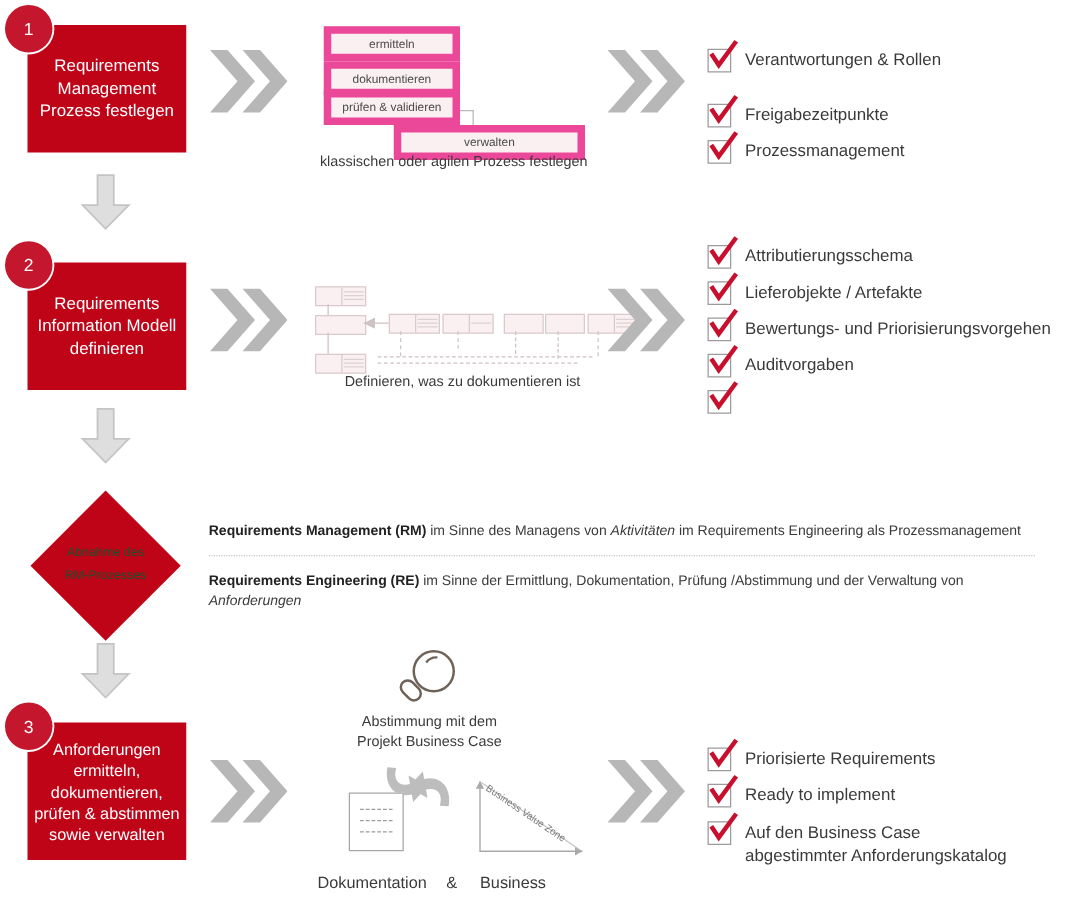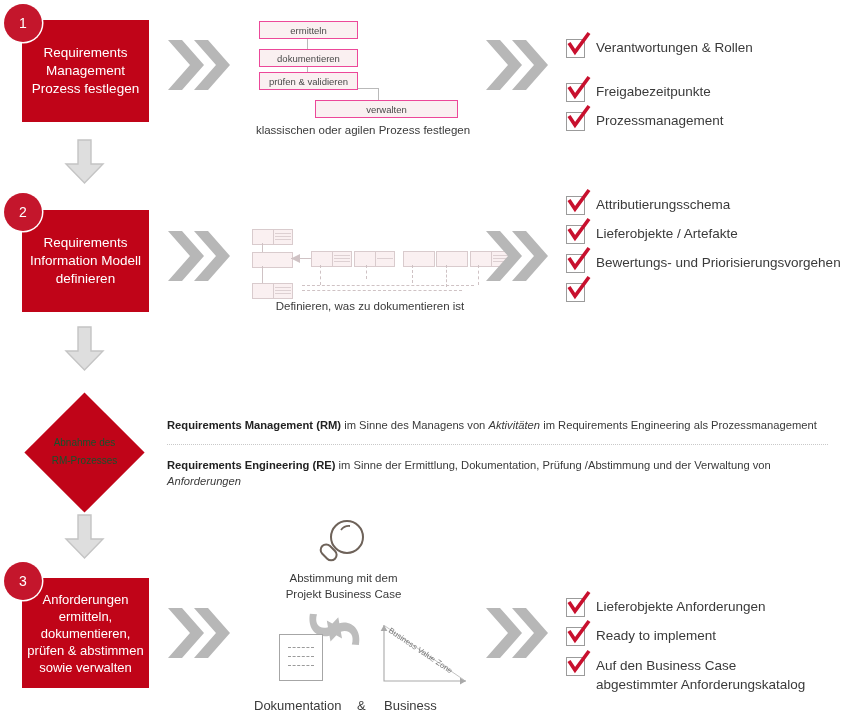--- a/index.html
+++ b/index.html
@@ -23,21 +23,21 @@
        text-align:center;display:flex;align-items:center;justify-content:center;}
 
   
   .chev{position:absolute;}
   .chev svg{display:block;}
 
   
   .darrow{position:absolute;}
 
   
-  .pbox{position:absolute;background:#FAF0F1;border:1px solid #ec4899;
+  .pbox{position:absolute;background:#FAF0F1;border:6px solid #ec4899;
         font-size:9.5px;color:#4a4a4a;display:flex;align-items:center;
         justify-content:center;}
   .pline{position:absolute;background:#B9B9B9;}
 
   
   .caption{position:absolute;font-size:11.5px;color:#3a3a3a;text-align:center;
         white-space:nowrap;}
 
   
   .ubox{position:absolute;background:#FAF0F1;border:1px solid #D9CBCD;}
@@ -249,20 +249,28 @@
       <div class="clabel">Lieferobjekte / Artefakte</div>
     </div>
     <div class="check-row" style="margin-bottom:9px;">
       <div class="cbox">
         <svg class="cmark" viewBox="0 0 26 26">
             <path d="M3 12 L9 21 L23 2" stroke="#C8102E" stroke-width="3.6" fill="none"></path>
           </svg>
       </div>
       <div class="clabel">Bewertungs- und Priorisierungsvorgehen</div>
     </div>
+    <div class="check-row" style="margin-bottom:9px;">
+      <div class="cbox">
+        <svg class="cmark" viewBox="0 0 26 26">
+            <path d="M3 12 L9 21 L23 2" stroke="#C8102E" stroke-width="3.6" fill="none"></path>
+          </svg>
+      </div>
+      <div class="clabel">Auditvorgaben</div>
+    </div>
     <div class="check-row">
       <div class="cbox">
         <svg class="cmark" viewBox="0 0 26 26">
             <path d="M3 12 L9 21 L23 2" stroke="#C8102E" stroke-width="3.6" fill="none"></path>
           </svg>
       </div>
     </div>
   </div>
 
   <div class="darrow" style="left:62px;top:325px;">
@@ -348,21 +356,21 @@
     </svg>
   </div>
 
   <div class="check-list" style="left:566px;top:597px;">
     <div class="check-row" style="margin-bottom:9px;">
       <div class="cbox">
         <svg class="cmark" viewBox="0 0 26 26">
             <path d="M3 12 L9 21 L23 2" stroke="#C8102E" stroke-width="3.6" fill="none"></path>
           </svg>
       </div>
-      <div class="clabel">Lieferobjekte Anforderungen</div>
+      <div class="clabel">Priorisierte Requirements</div>
     </div>
     <div class="check-row" style="margin-bottom:10px;">
       <div class="cbox">
         <svg class="cmark" viewBox="0 0 26 26">
             <path d="M3 12 L9 21 L23 2" stroke="#C8102E" stroke-width="3.6" fill="none"></path>
           </svg>
       </div>
       <div class="clabel">Ready to implement</div>
     </div>
     <div class="check-row">

